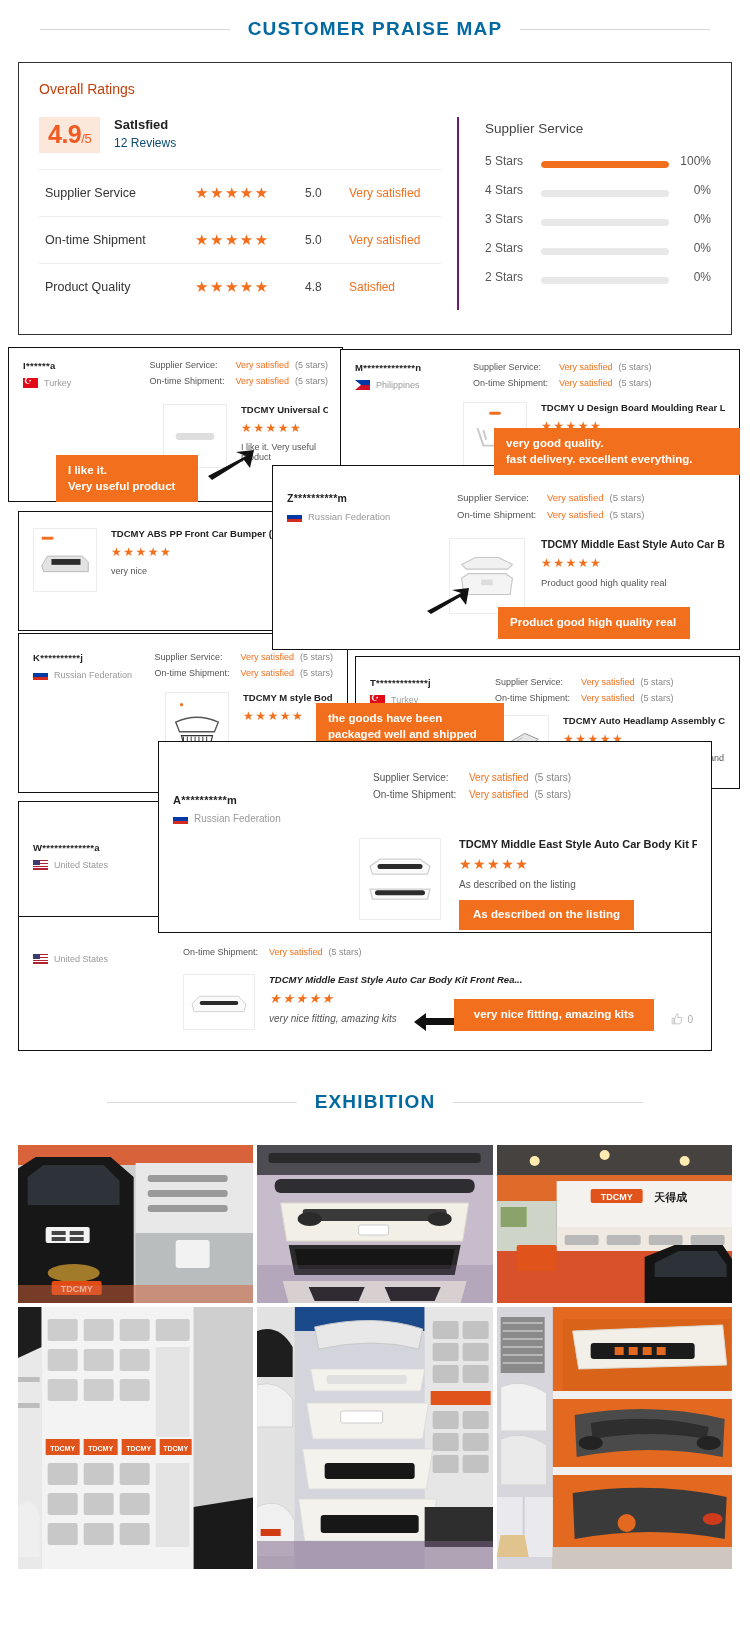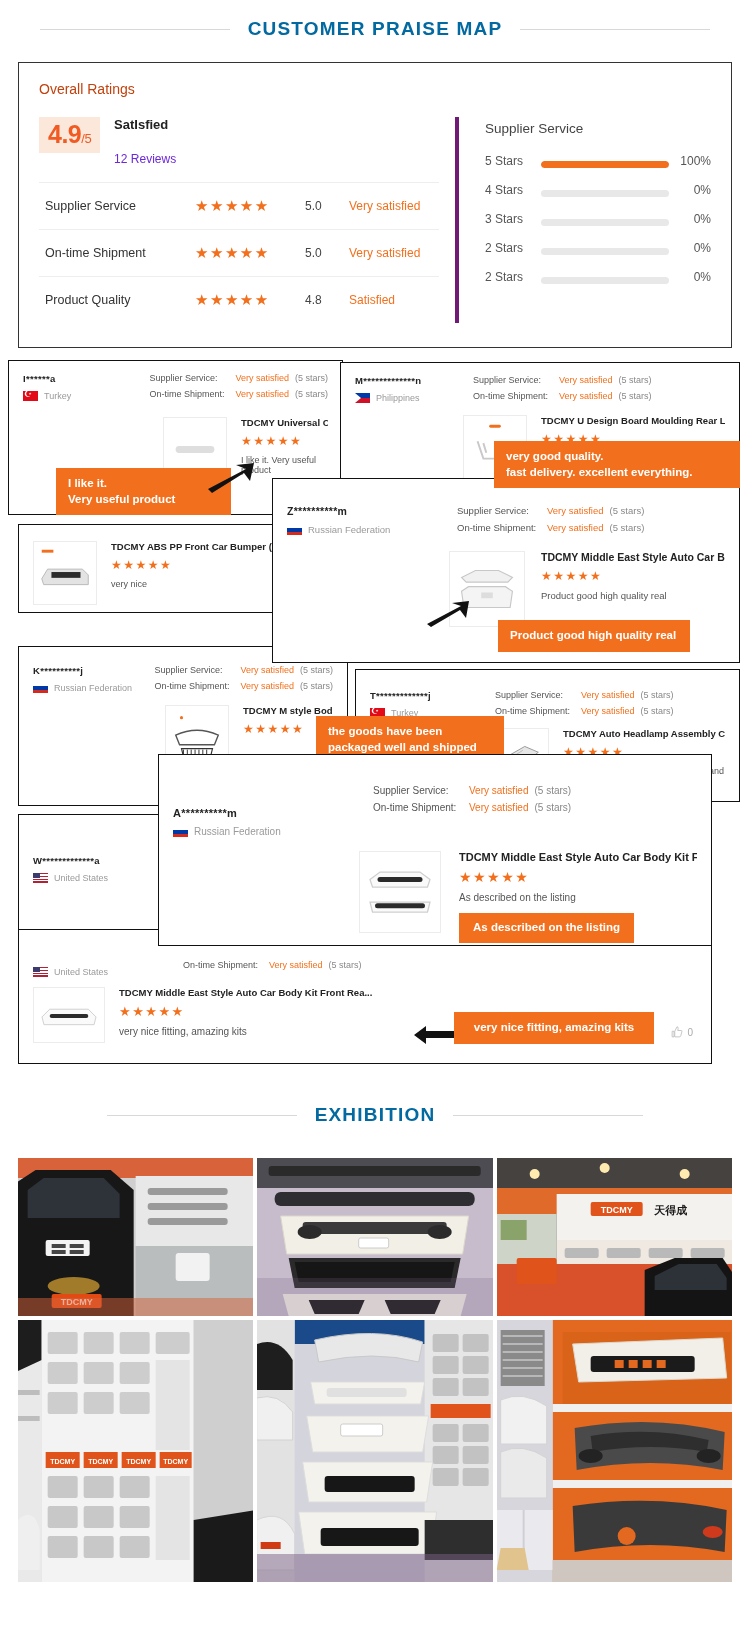--- a/index.html
+++ b/index.html
@@ -27,30 +27,30 @@
   
   .ratings-panel {
     margin: 10px 18px 0 18px;
     border:1px solid #333;
     padding: 18px 20px 24px 20px;
     position:relative;
     min-height: 258px;
   }
   .ratings-title { font-size:14px; color:#c2410c; margin-bottom:20px; }
   .ratings-body { display:flex; }
-  .ratings-left { width:420px; border-right:4px solid #701a75; padding-right:16px; }
+  .ratings-left { width:420px; border-right:2px solid #701a75; padding-right:16px; }
   .score-row { display:flex; align-items:flex-start; gap:14px; margin-bottom:16px; }
   .score-badge {
     background:#fce8da; color:#f15a22;
     padding:5px 9px 6px 9px; line-height:1;
     font-size:25px; font-weight:700; letter-spacing:-0.5px;
   }
   .score-badge .denom { font-size:13px; font-weight:400; }
   .score-meta .sat { font-size:13px; font-weight:700; color:#222; }
-  .score-meta .rev { font-size:12px; color:#6d28d9; margin-top:20px; }
+  .score-meta .rev { font-size:12px; color:#0c4a6e; margin-top:4px; }
 
   .metric-row {
     display:flex; align-items:center; padding:14px 6px;
     border-top:1px solid #eee; font-size:12.5px;
   }
   .metric-row:first-of-type { border-top:1px solid #eee; }
   .metric-name { width:150px; color:#333; }
   .metric-stars { width:110px; color:#f2701d; font-size:15px; letter-spacing:1.5px; }
   .metric-value { width:44px; color:#444; font-size:12px; }
   .metric-label { color:#f2701d; font-size:12px; }
@@ -229,21 +229,21 @@
               <rect x="12" y="29" width="40" height="7" rx="3.5" fill="#dedede"></rect>
             </svg>
         </div>
         <div class="rc-info">
           <div class="rc-ptitle">TDCMY Universal Car Rear S</div>
           <div class="rc-stars">★★★★★</div>
           <div class="rc-comment">I like it. Very useful product</div>
         </div>
       </div>
     </div>
-    <div class="callout" style="left:56px; top:112px; width:175px; z-index:6;">I like it.
+    <div class="callout" style="left:56px; top:112px; width:142px; z-index:6;">I like it.
 Very useful product</div>
     <svg class="arrow" style="left:206px; top:105px; z-index:6;" width="50" height="32" viewBox="0 0 50 32">
       <path d="M2 28 L40 8 L30 4 L48 2 L44 20 L38 12 L6 32 Z" fill="#111"></path>
     </svg>
 
     <div class="rcard" style="left:340px; top:6px; width:400px; height:126px; z-index:2;">
       <div class="rc-head">
         <div class="rc-user" style="width:118px;">
           <div class="rc-name">M*************n</div>
           <div class="rc-country">
@@ -276,21 +276,21 @@
         <div class="rc-info">
           <div class="rc-ptitle">TDCMY U Design Board Moulding Rear License Board...</div>
           <div class="rc-stars">★★★★★</div>
           <div class="rc-comment">very good quality.  fast delivery.  excellent everything.</div>
         </div>
       </div>
     </div>
     <div class="callout" style="left:494px; top:85px; width:246px; z-index:7;">very good quality.
 fast delivery.  excellent everything.</div>
 
-    <div class="rcard" style="left:18px; top:168px; width:330px; height:89px; z-index:1;">
+    <div class="rcard" style="left:18px; top:168px; width:330px; height:120px; z-index:1;">
       <div class="rc-body" style="margin-top:4px;">
         <div class="rc-thumb">
           <svg viewBox="0 0 64 64">
               <rect width="64" height="64" fill="#fff"></rect>
             <rect x="8" y="8" width="12" height="3" fill="#f2701d"></rect>
             <path d="M8 38 L14 28 L50 28 L56 34 L56 44 L10 44 Z" fill="#e3e3e3" stroke="#b9b9b9"></path>
             <rect x="18" y="31" width="30" height="6" fill="#2c2c2c"></rect>
           </svg>
         </div>
         <div class="rc-info">
@@ -490,21 +490,21 @@
           </div>
         </div>
         <div class="rc-svc">
           <div class="svc-line">
             <span class="svc-k">On-time Shipment:</span>
             <span class="svc-v">Very satisfied</span>
             <span class="svc-n">(5 stars)</span>
           </div>
         </div>
       </div>
-      <div class="rc-body" style="margin-top:10px;">
+      <div class="rc-body" style="margin-left:150px; margin-top:10px;font-style:italic;">
         <div class="rc-thumb" style="width:72px;height:56px;">
           <svg viewBox="0 0 72 56">
               <rect width="72" height="56" fill="#fff"></rect>
             <path d="M8 30 L16 22 L56 22 L64 30 L62 38 L10 38 Z" fill="#fafafa" stroke="#cfcfcf"></path>
             <rect x="16" y="27" width="40" height="4" rx="2" fill="#2b2b2b"></rect>
           </svg>
         </div>
         <div class="rc-info">
           <div class="rc-ptitle">TDCMY Middle East Style Auto Car Body Kit Front Rea...</div>
           <div class="rc-stars" style="font-size:13px;">★★★★★</div>

